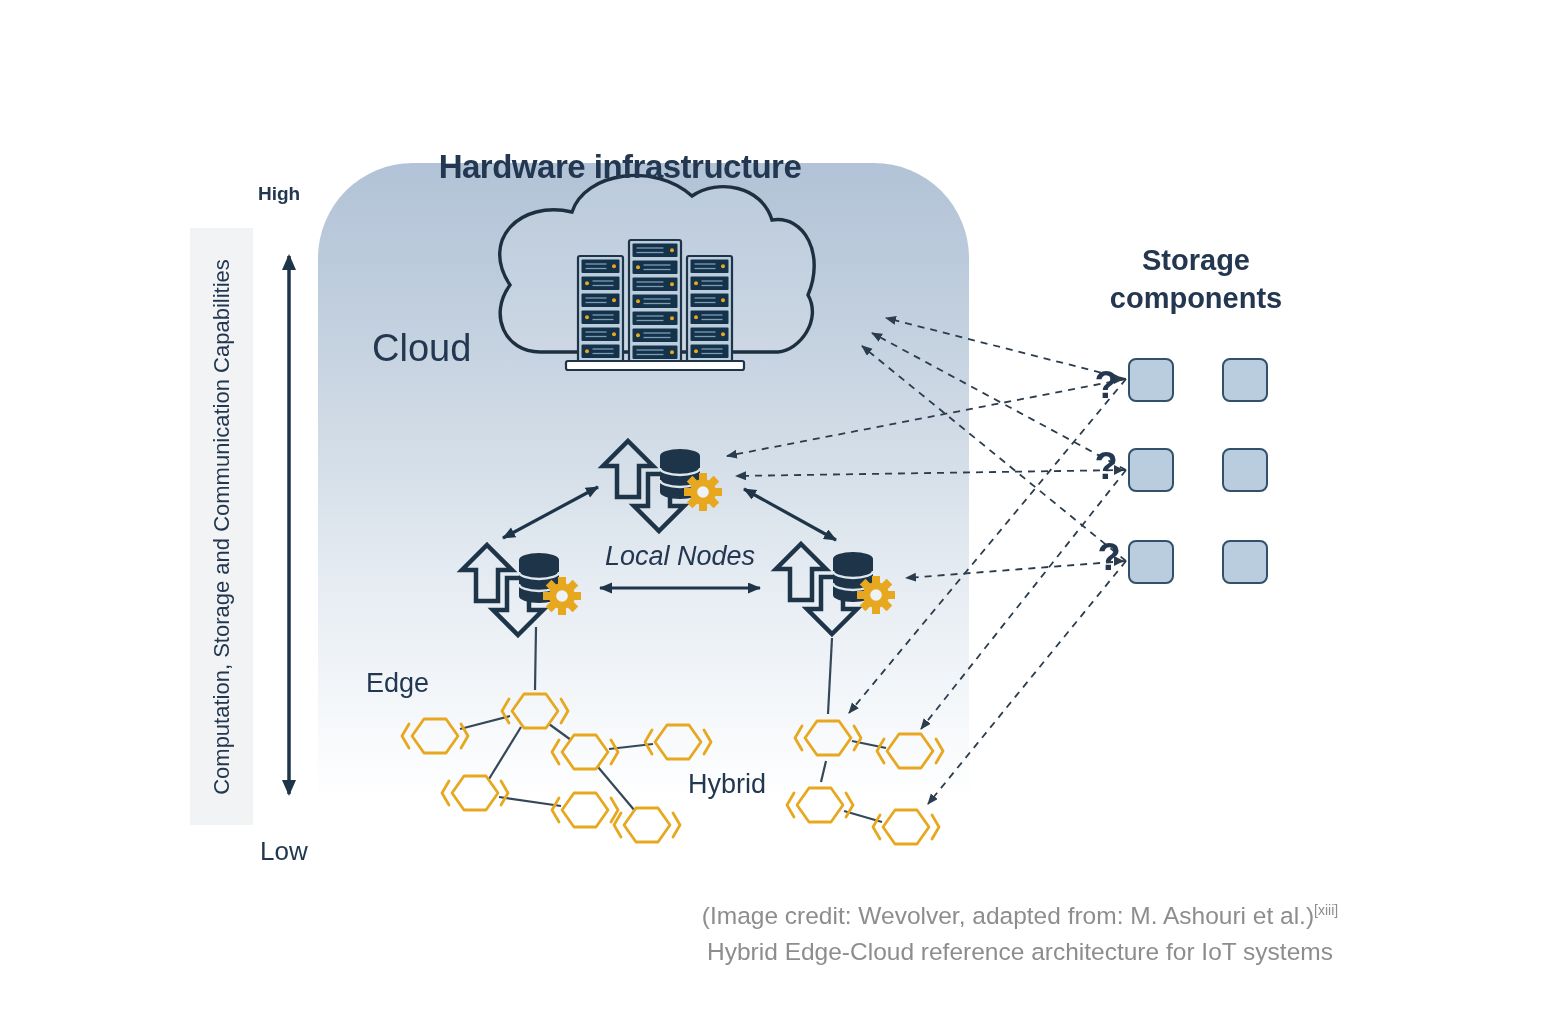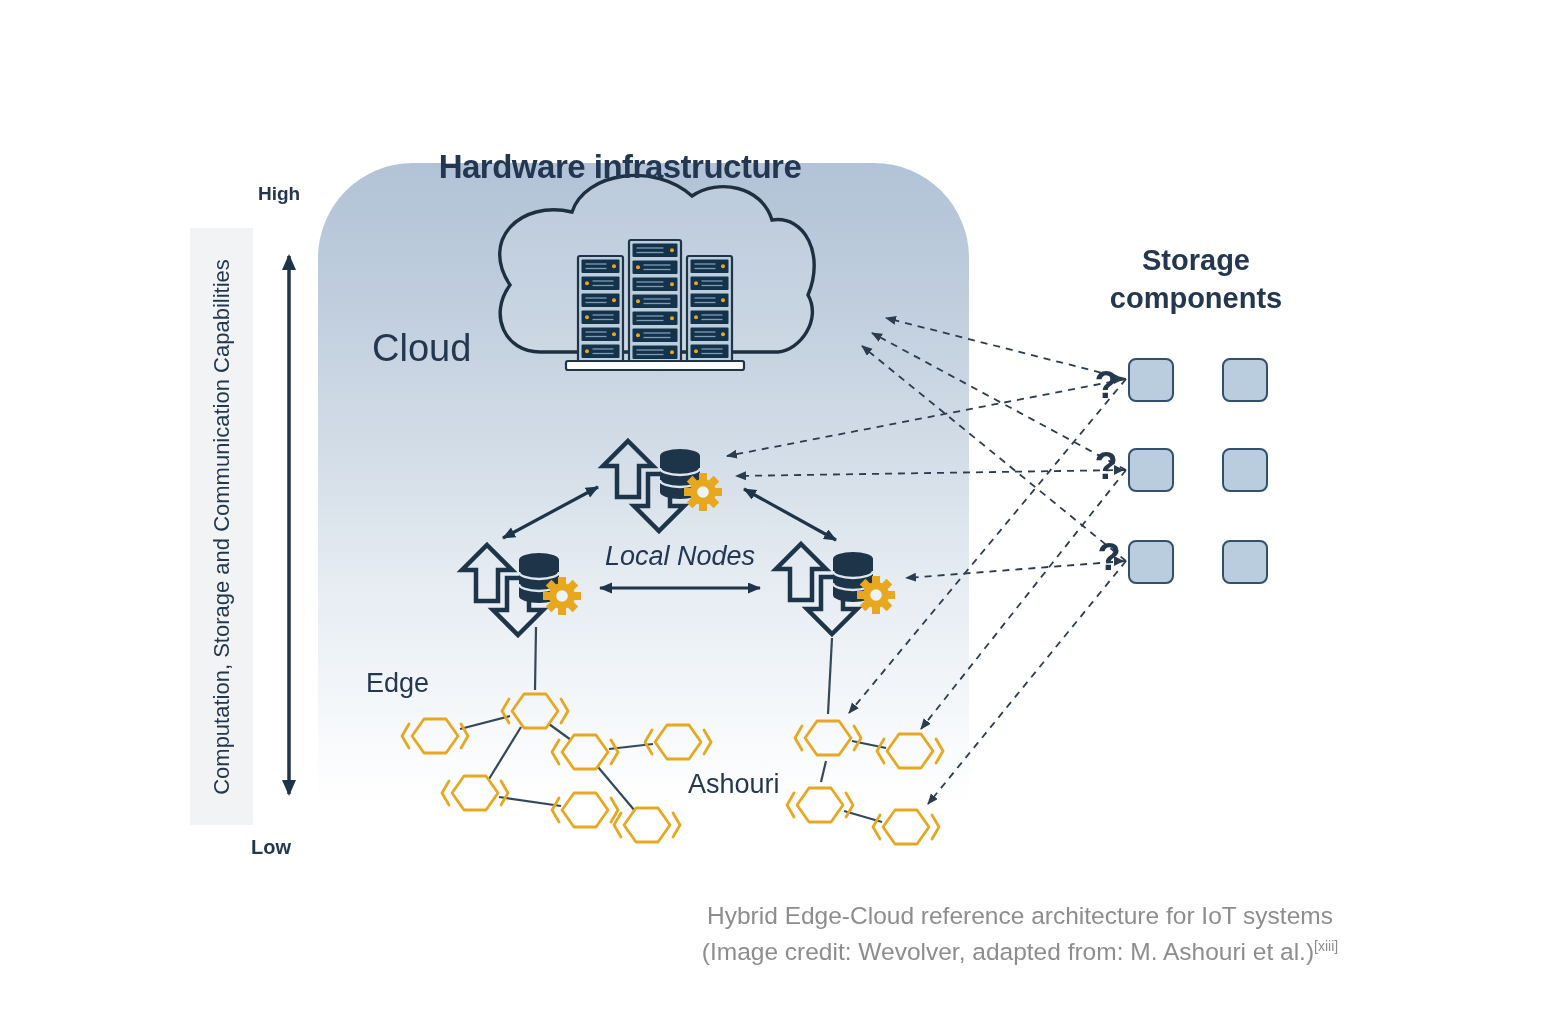--- a/index.html
+++ b/index.html
@@ -18,21 +18,21 @@
     display:flex; align-items:center; justify-content:center;
   }
   .band-text {
     transform:rotate(-90deg); white-space:nowrap;
     font-size:22px; color:var(--text_navy);
   }
   svg.gfx { position:absolute; left:0; top:0; z-index:2; }
   .lbl { position:absolute; z-index:3; color:var(--text_navy); }
   .title-hw { left:370px; top:121px; width:500px; text-align:center; font-size:33px; font-weight:bold; letter-spacing:-0.5px;margin-top:27px; }
   .hi { left:258px; top:183px; font-size:19px; font-weight:bold; }
-  .lo { left:251px; top:836px; font-size:20px; font-weight:bold; }
+  .lo { left:260px; top:836px; font-size:26px; font-weight:normal; }
   .cloud-lbl { left:372px; top:279px; font-size:38px;margin-top:48px; }
   .ln-lbl { left:580px; top:541px; width:200px; text-align:center; font-size:27px;font-style:italic; }
   .edge-lbl { left:366px; top:668px; font-size:27px;text-align:right; }
   .things-lbl { left:688px; top:769px; font-size:27px; }
   .title-sw { left:1071px; top:242px; width:250px; text-align:center; font-size:29px; font-weight:bold; line-height:1.3; }
   .qmark { width:30px; text-align:center; font-size:38px; font-weight:bold; z-index:4; }
   .sq {
     position:absolute; width:46px; height:44px; box-sizing:border-box; z-index:3;
     background:var(--square_fill); border:2.5px solid var(--square_border); border-radius:8px;
   }
@@ -233,32 +233,32 @@
       <polygon points="1114,556 1124,561 1114,566" class="dh"></polygon>
     </g>
   </svg>
 
   <div class="lbl title-hw">Hardware infrastructure</div>
   <div class="lbl hi">High</div>
   <div class="lbl lo">Low</div>
   <div class="lbl cloud-lbl">Cloud</div>
   <div class="lbl ln-lbl">Local Nodes</div>
   <div class="lbl edge-lbl">Edge</div>
-  <div class="lbl things-lbl">Ashouri</div>
+  <div class="lbl things-lbl">Hybrid</div>
   <div class="lbl title-sw">Storage components</div>
 
   <div class="lbl qmark" style="left:1091px; top:364px;">?</div>
   <div class="lbl qmark" style="left:1091px; top:445px;">?</div>
   <div class="lbl qmark" style="left:1094px; top:536px;">?</div>
 
   <div class="sq" style="left:1128px; top:358px;"></div>
   <div class="sq" style="left:1222px; top:358px;"></div>
   <div class="sq" style="left:1128px; top:448px;"></div>
   <div class="sq" style="left:1222px; top:448px;"></div>
   <div class="sq" style="left:1128px; top:540px;"></div>
   <div class="sq" style="left:1222px; top:540px;"></div>
 
   <div class="caption">
+    <div><span>(Image credit: Wevolver, adapted from: M. Ashouri et al.)</span><sup>[xiii]</sup></div>
     <div>Hybrid Edge-Cloud reference architecture for IoT systems</div>
-    <div><span>(Image credit: Wevolver, adapted from: M. Ashouri et al.)</span><sup>[xiii]</sup></div>
   </div>
 
 </div>
 
 </body></html>

